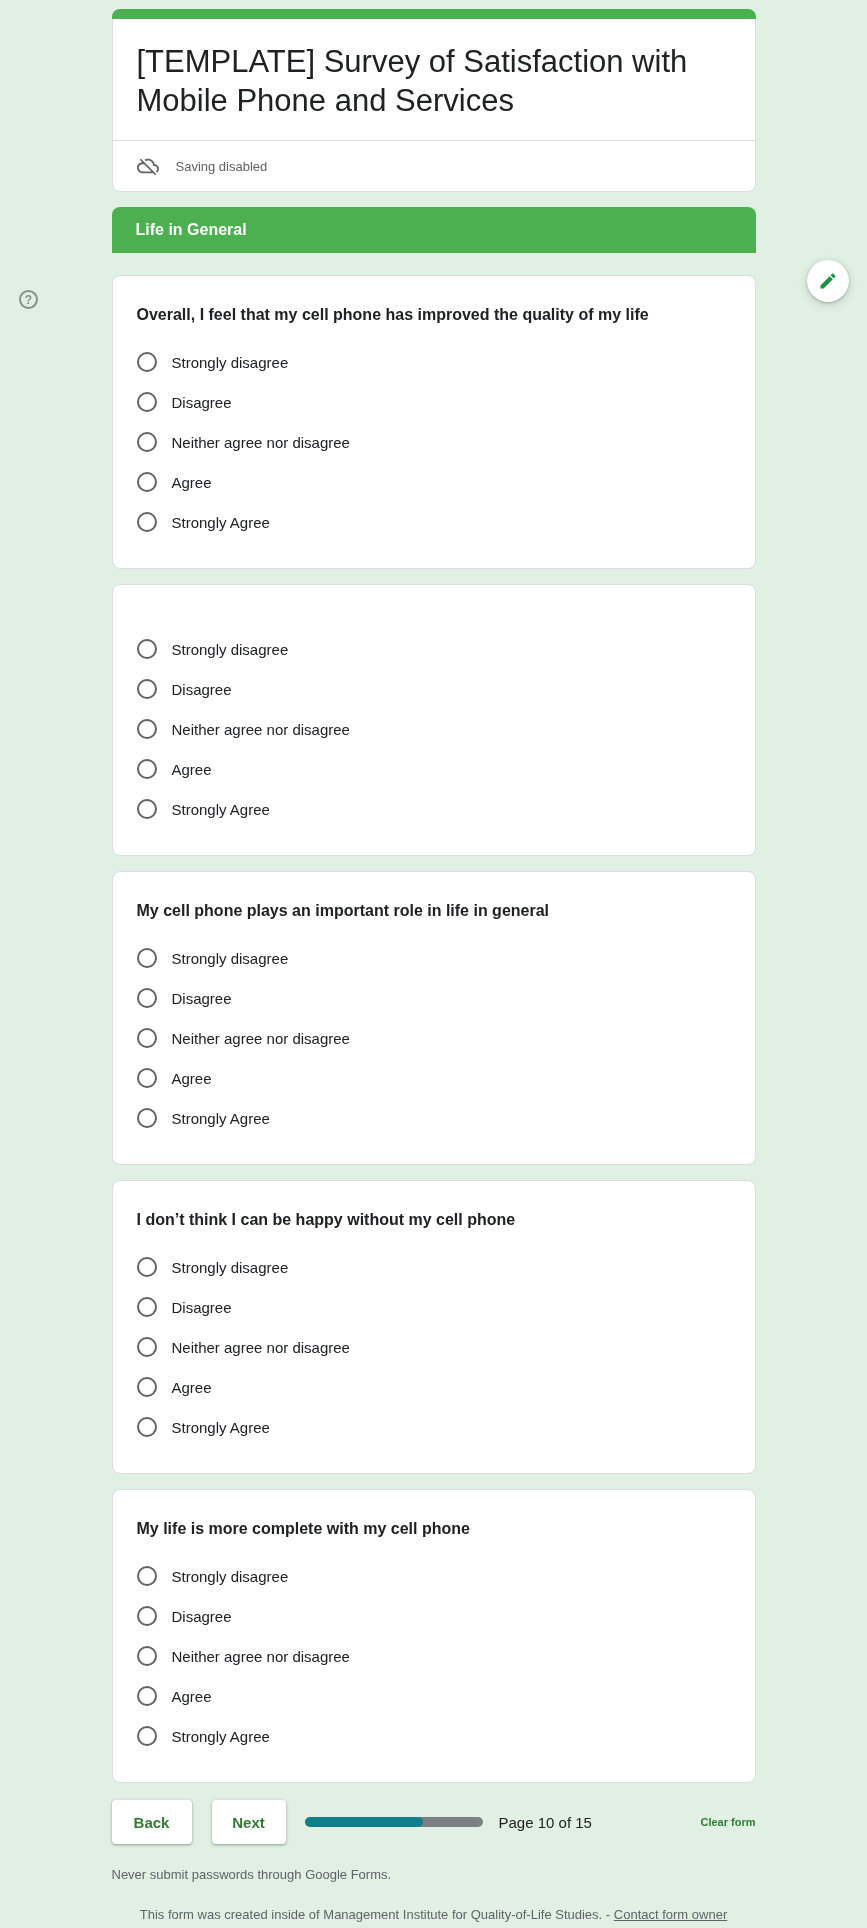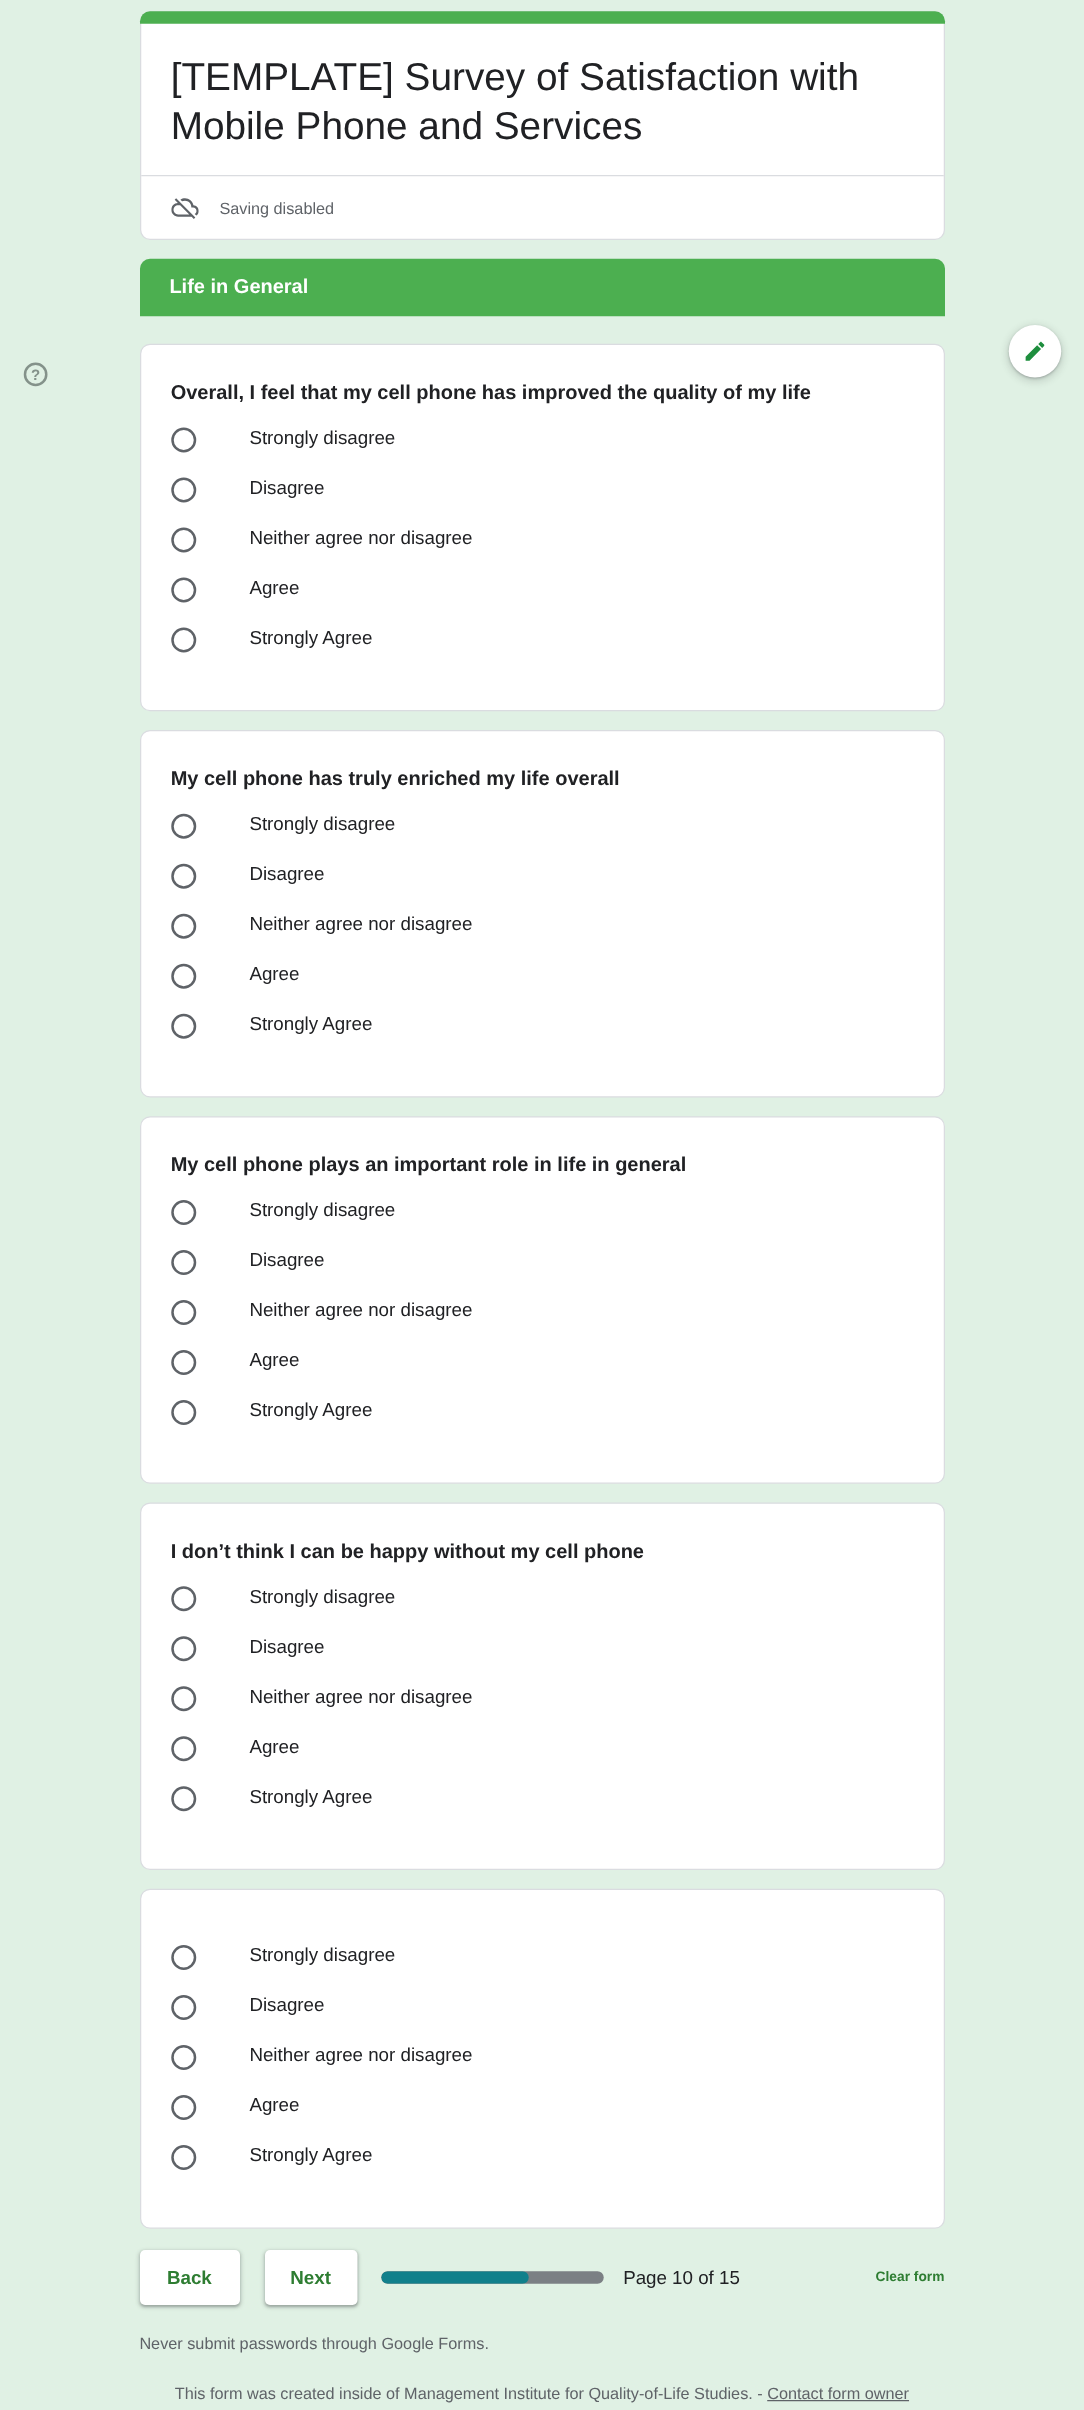--- a/index.html
+++ b/index.html
@@ -20,21 +20,21 @@
 
   
   .section-banner { background:#4caf50; color:#fff; font-size:16px; font-weight:700;
     height:46px; display:flex; align-items:center; padding:0 24px;
     border-radius:8px 8px 0 0; margin-bottom:22px; }
 
   
   .question-card { padding:28px 24px 26px 24px; }
   .q-title { font-size:16px; font-weight:700; line-height:22px; color:#202124; }
   .options { margin-top:16px; }
-  .option { display:flex; align-items:flex-start; height:40px; cursor:pointer;gap:28px; }
+  .option { display:flex; align-items:center; height:40px; cursor:pointer; }
   .radio { width:20px; height:20px; border:2px solid #5f6368; border-radius:50%; flex:0 0 auto; }
   .option-label { font-size:15px; color:#202124; margin-left:15px; }
 
   
   .footer-row { display:flex; align-items:center; margin-top:17px; height:44px; }
   .nav-btn { background:#fff; border:none; border-radius:4px; height:44px;
     font-family:"Liberation Sans",sans-serif; font-size:15px; font-weight:700; color:#2e7d32;
     box-shadow:0 1px 2px rgba(60,64,67,.3), 0 1px 3px 1px rgba(60,64,67,.15); cursor:pointer; }
   .btn-back { width:80px; }
   .btn-next { width:74px; margin-left:20px; }
@@ -100,21 +100,20 @@
               <span class="radio"></span>
               <span class="option-label">Agree</span>
             </label>
             <label class="option">
               <span class="radio"></span>
               <span class="option-label">Strongly Agree</span>
             </label>
           </div>
         </div>
         <div class="card question-card">
-          <div class="q-title">My cell phone has truly enriched my life overall</div>
           <div class="options">
             <label class="option">
               <span class="radio"></span>
               <span class="option-label">Strongly disagree</span>
             </label>
             <label class="option">
               <span class="radio"></span>
               <span class="option-label">Disagree</span>
             </label>
             <label class="option">
@@ -175,20 +174,21 @@
               <span class="radio"></span>
               <span class="option-label">Agree</span>
             </label>
             <label class="option">
               <span class="radio"></span>
               <span class="option-label">Strongly Agree</span>
             </label>
           </div>
         </div>
         <div class="card question-card">
+          <div class="q-title">My life is more complete with my cell phone</div>
           <div class="options">
             <label class="option">
               <span class="radio"></span>
               <span class="option-label">Strongly disagree</span>
             </label>
             <label class="option">
               <span class="radio"></span>
               <span class="option-label">Disagree</span>
             </label>
             <label class="option">

